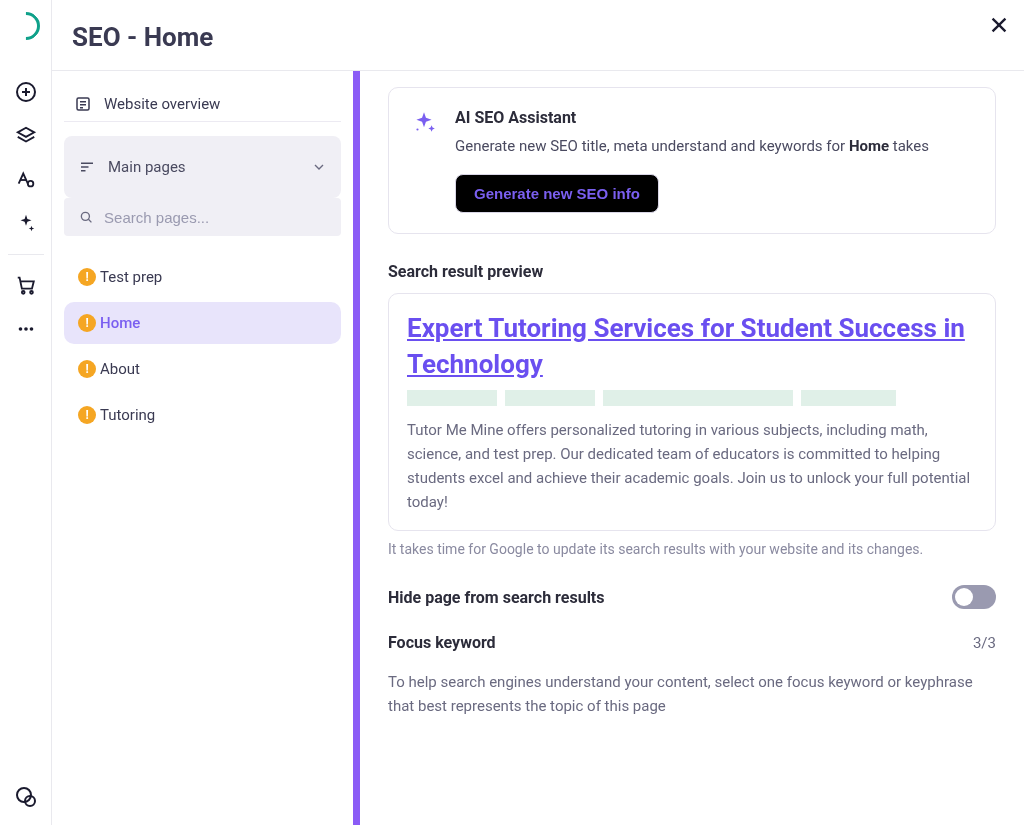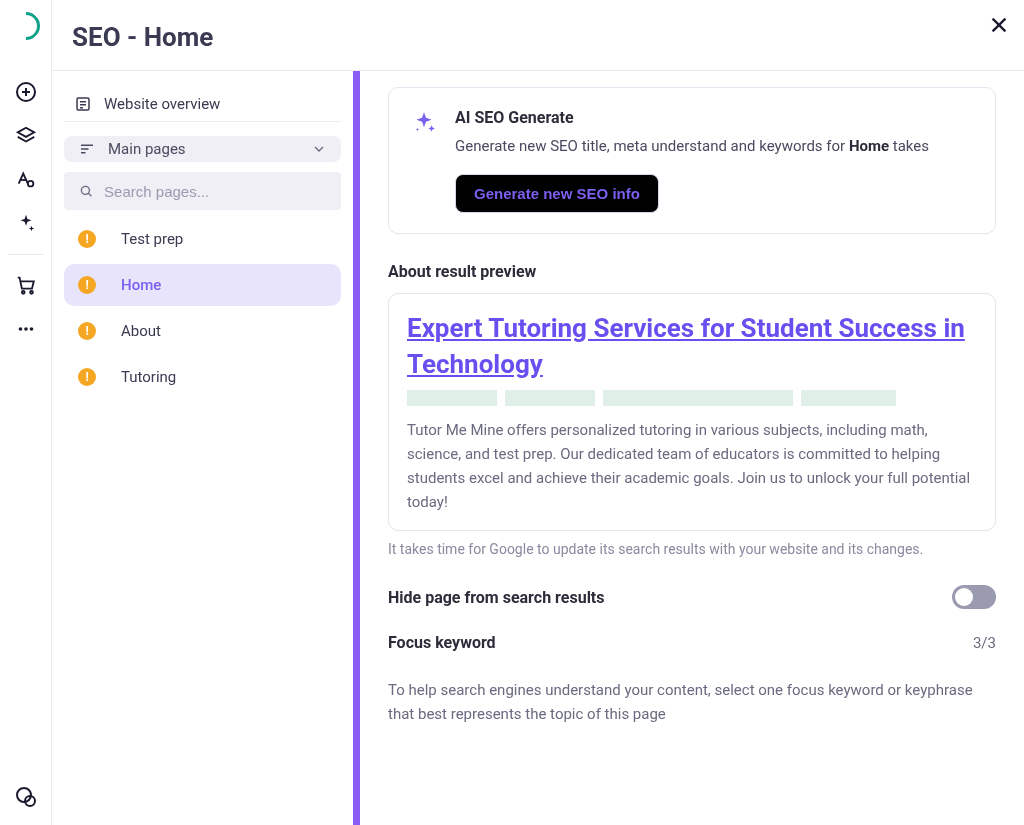--- a/index.html
+++ b/index.html
@@ -89,44 +89,43 @@
     padding: 8px 10px;
     font-size: 15px;
     color: #3a3a52;
     cursor: pointer;
     border-bottom: 1px solid #eceaf2;
     margin-bottom: 14px;
   }
   .section-select {
     background: #f0eff5;
     border-radius: 8px;
-    padding: 4px 14px;
+    padding: 22px 14px;
     display: flex; align-items: center; gap: 12px;
     color: #4a4a60;
     font-size: 15px;
     cursor: pointer;
-    margin-bottom: 10px;
   }
   .section-select .chev { margin-left: auto; }
   .search-box {
     background: #f0eff5;
     border-radius: 4px;
     padding: 10px 14px;
     display: flex; align-items: center; gap: 10px;
-    margin-bottom: 8px;
+    margin-bottom: 20px;
     justify-content: space-between;
   }
   .search-box input {
     border: none; background: transparent; outline: none;
     font-size: 15px; color: #4a4a60;
     width: 100%;
   }
   .search-box input::placeholder { color: #9a9ab0; }
   .page-item {
-    display: flex; align-items: center; gap: 25px;
+    display: flex; align-items: center; gap: 4px;
     padding: 12px 14px;
     border-radius: 10px;
     font-size: 15px;
     color: #3a3a52;
     cursor: pointer;
     margin-bottom: 4px;
   }
   .page-item.active {
     background: #e8e4fb;
     color: #7a5ff0;
@@ -373,48 +372,48 @@
     <div class="content">
       <div class="ai-card">
         <span class="sparkle-icon">
           <svg width="26" height="26" viewBox="0 0 24 24" fill="currentColor">
               <path d="M12 2l1.8 5.2L19 9l-5.2 1.8L12 16l-1.8-5.2L5 9l5.2-1.8z"></path>
               <path d="M19 14l.9 2.1L22 17l-2.1.9L19 20l-.9-2.1L16 17l2.1-.9z"></path>
               <circle cx="6" cy="18" r="1"></circle>
             </svg>
         </span>
         <div>
-          <h3>AI SEO Generate</h3>
+          <h3>AI SEO Assistant</h3>
           <p>
             <span>Generate new SEO title, meta understand and keywords for </span><strong>Home</strong><span> takes</span>
           </p>
           <button class="gen-btn">Generate new SEO info</button>
         </div>
       </div>
 
-      <div class="section-label">About result preview</div>
+      <div class="section-label">Search result preview</div>
       <div class="preview-box">
         <div class="preview-title">Expert Tutoring Services for Student Success in Technology</div>
         <div class="preview-url">
           <span style="width:90px"></span>
             <span style="width:90px"></span>
             <span style="width:190px"></span>
             <span style="width:95px"></span>
         </div>
         <div class="preview-desc">Tutor Me Mine offers personalized tutoring in various subjects, including math, science, and test prep. Our dedicated team of educators is committed to helping students excel and achieve their academic goals. Join us to unlock your full potential today!</div>
       </div>
       <div class="hint">It takes time for Google to update its search results with your website and its changes.</div>
 
       <div class="row">
         <div class="section-label" style="margin-bottom:0">Hide page from search results</div>
         <div class="toggle"></div>
       </div>
 
       <div class="focus-section">
         <div class="focus-header">
-          <div class="section-label" style="margin-bottom:16px">Focus keyword</div>
+          <div class="section-label" style="margin-bottom:8px">Focus keyword</div>
           <div class="count">3/3</div>
         </div>
         <div class="focus-desc">To help search engines understand your content, select one focus keyword or keyphrase that best represents the topic of this page</div>
       </div>
     </div>
   </div>
 </div>
 
 </body></html>

